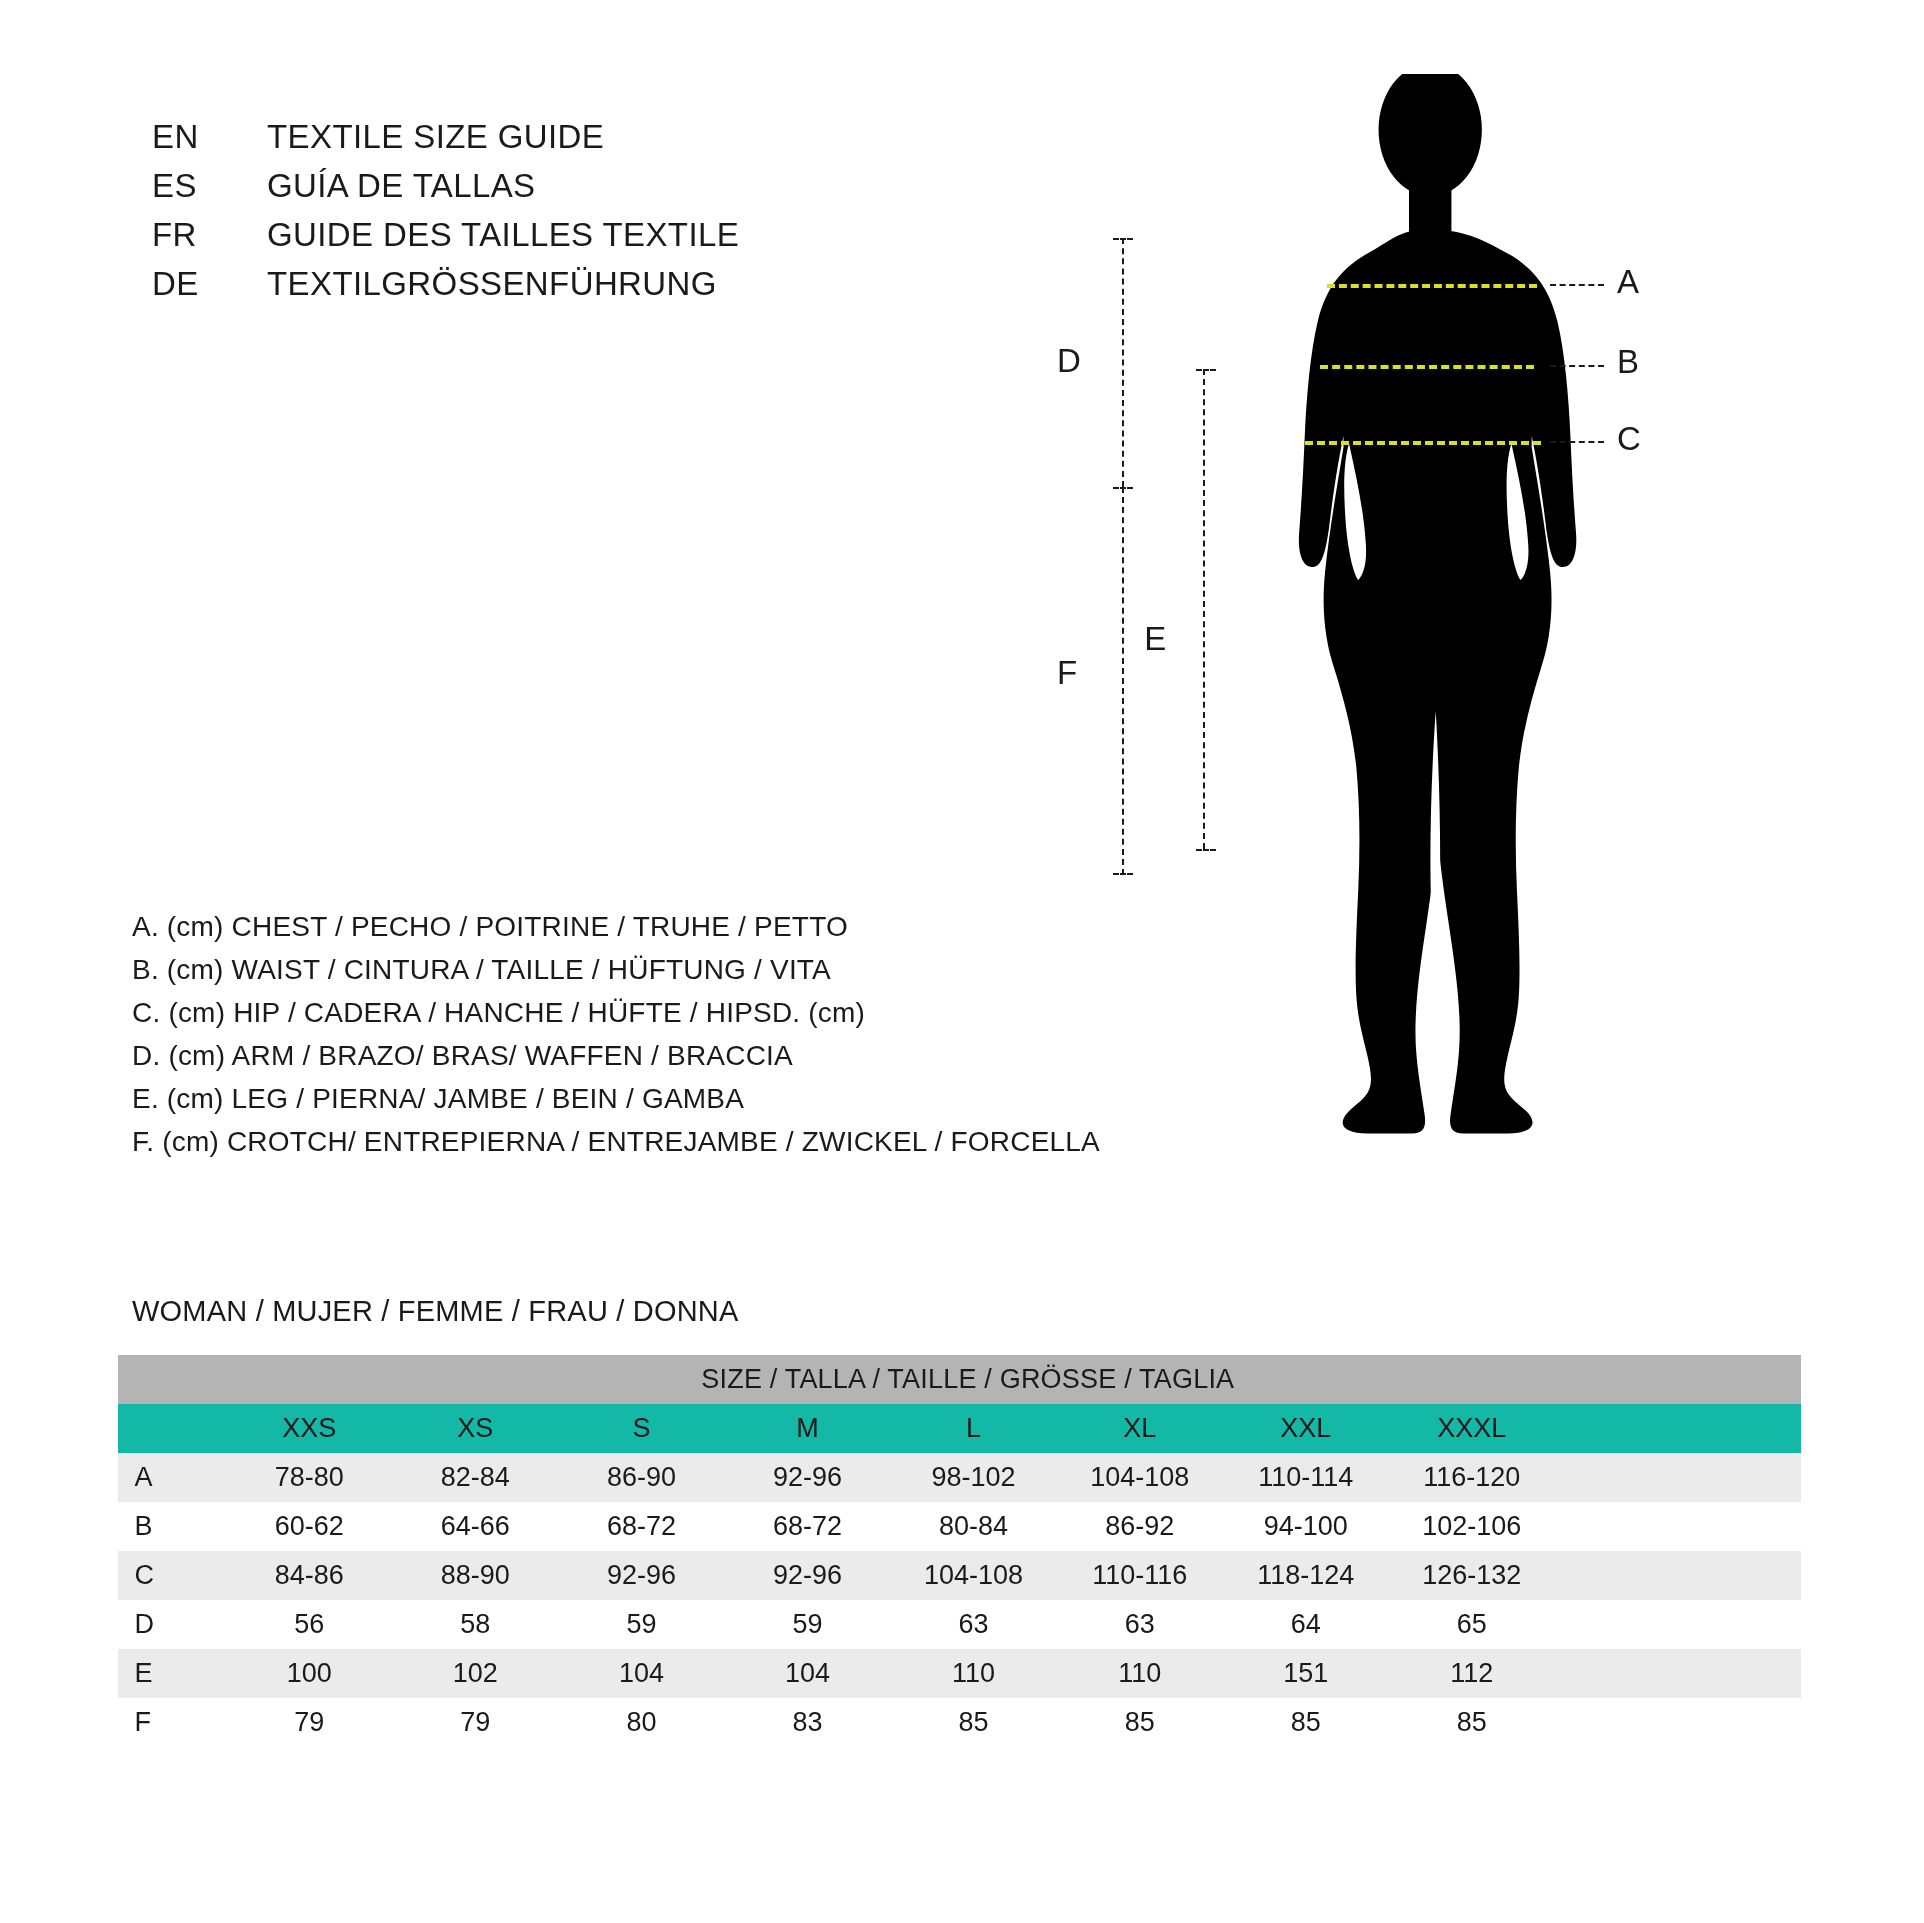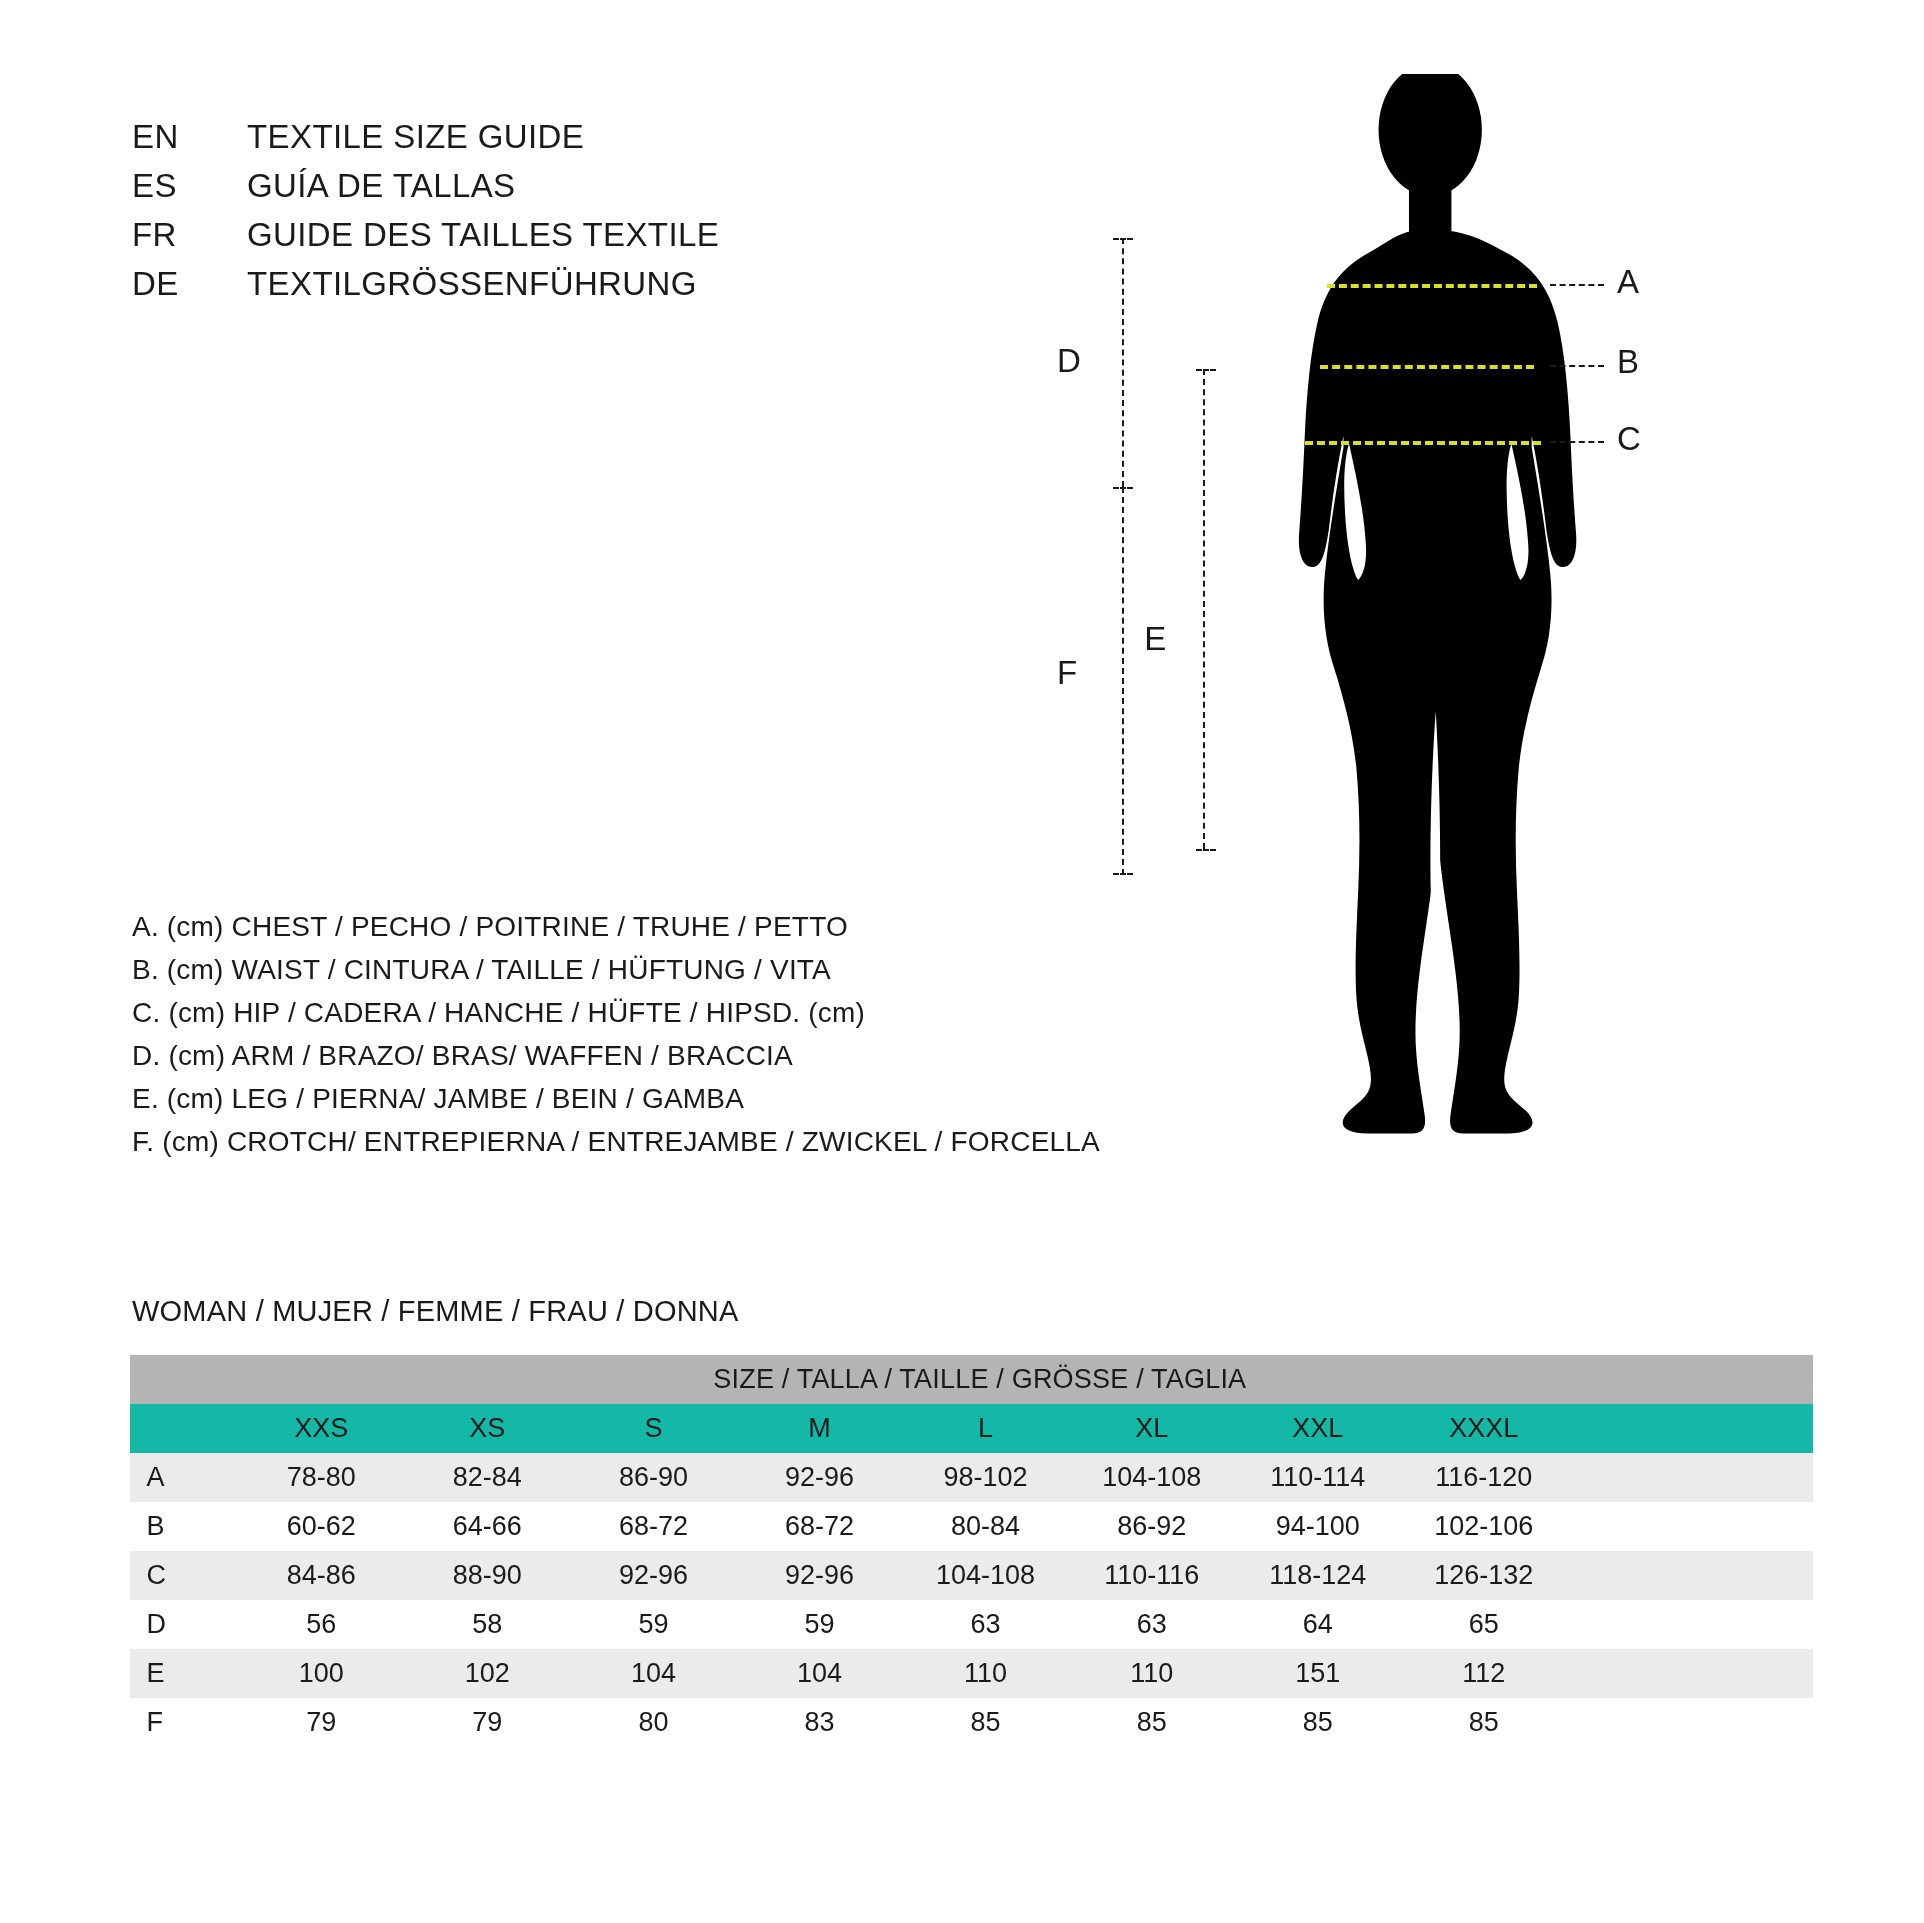--- a/index.html
+++ b/index.html
@@ -22,20 +22,21 @@
     left: 132px;
     top: 118px;
     width: 757px;
   }
   .lang-row {
     display: flex;
     align-items: baseline;
     height: 49px;
     font-size: 33px;
     letter-spacing: 0.4px;
+    margin-left: 20px;
   }
   .lang-code {
     width: 115px;
     flex: 0 0 115px;
   }
   .lang-text {
     white-space: nowrap;
   }
 
   
@@ -57,21 +58,21 @@
     left: 132px;
     top: 1295px;
     font-size: 29px;
     letter-spacing: 0.2px;
     white-space: nowrap;
   }
 
   
   #size-table {
     position: absolute;
-    left: 130px;
+    left: 118px;
     top: 1355px;
     width: 1683px;
     border-collapse: collapse;
     font-size: 27px;
   }
   #size-table td, #size-table th {
     padding: 0;
     font-weight: normal;
     text-align: center;
     height: 49px;

